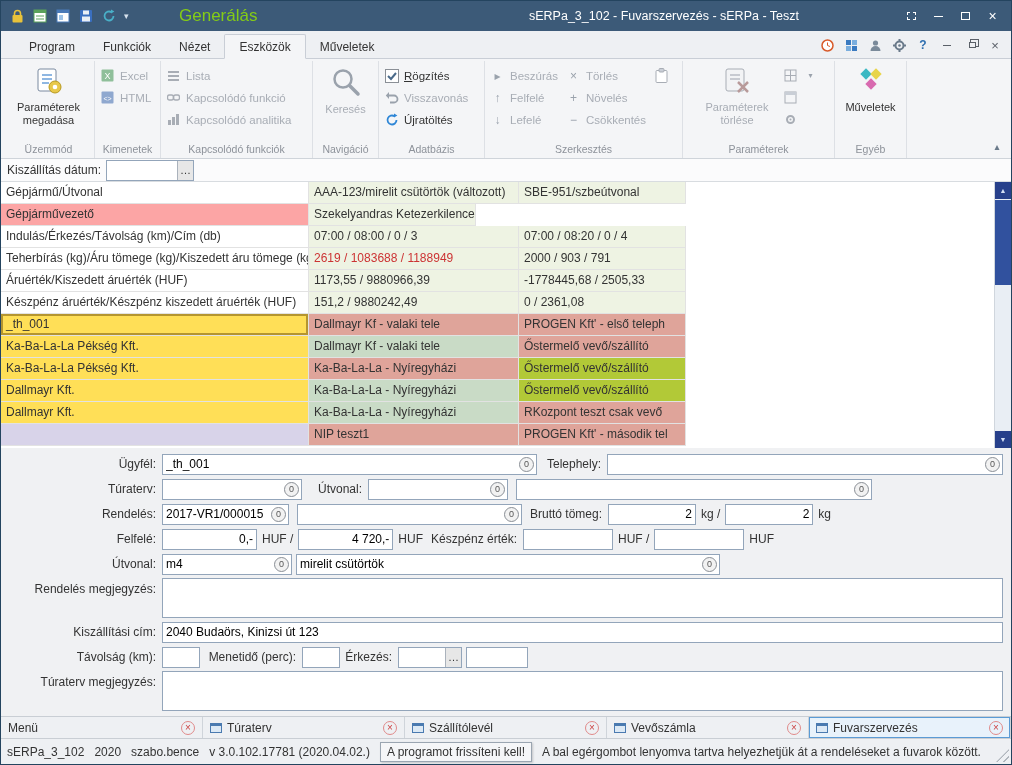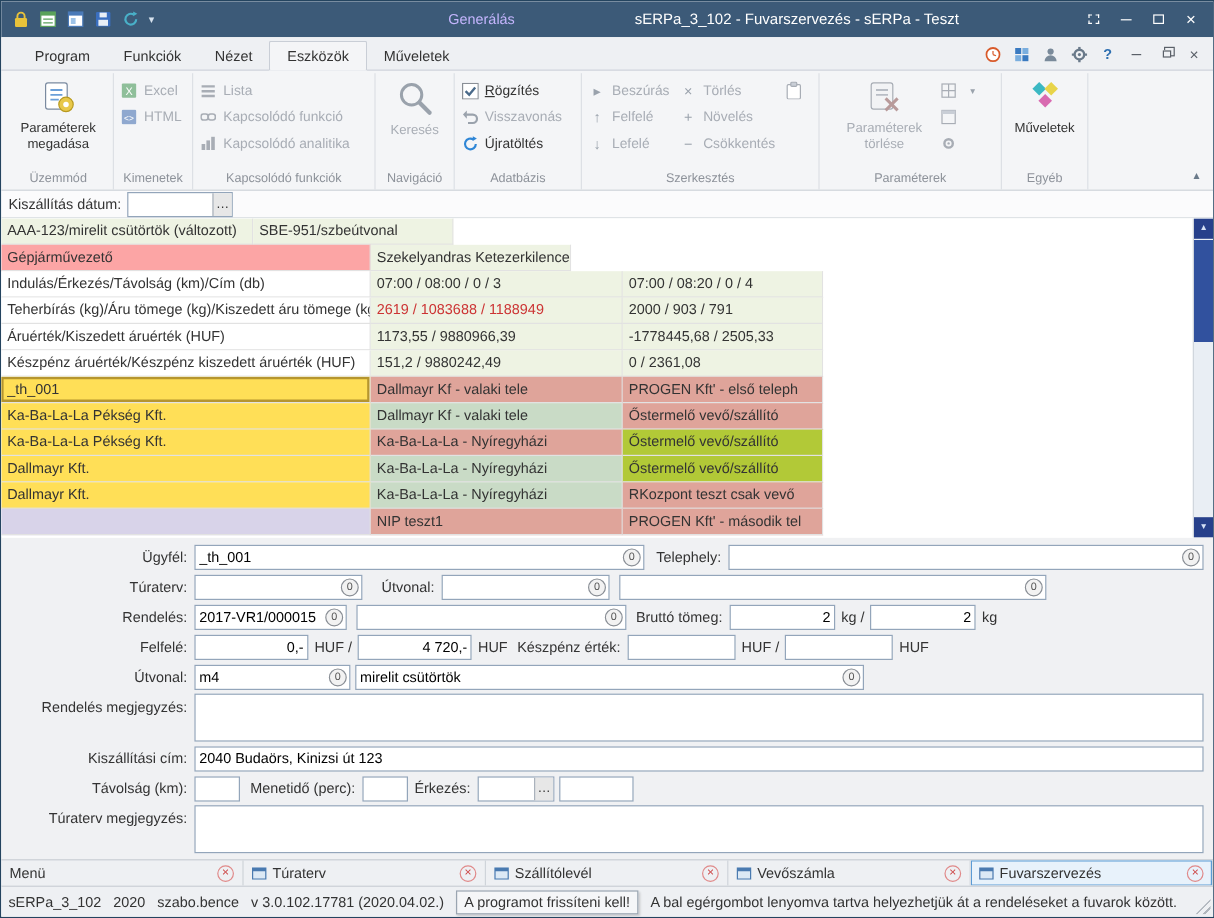--- a/index.html
+++ b/index.html
@@ -5,21 +5,21 @@
   *{margin:0;padding:0;box-sizing:border-box}
   html,body{width:1012px;height:765px;overflow:hidden}
   body{font-family:"Liberation Sans","DejaVu Sans",sans-serif;font-size:12px;color:#333;background:#fff}
   .window{width:1012px;height:765px;display:flex;flex-direction:column;border:1px solid #24445f;overflow:hidden}
 
   
   .titlebar{flex:0 0 30px;background:#3c5a78;display:flex;align-items:center;color:#f0f4f8}
   .qat{display:flex;align-items:center;gap:7px;padding:0 8px;width:178px;flex:0 0 178px}
   .qicon{width:16px;height:16px;display:inline-flex;align-items:center;justify-content:center}
   .qchevron{font-size:9px;color:#d7e2ee}
-  .title-tab{flex:0 0 250px;text-align:right;font-size:12px;color:#c4b5fd}
+  .title-tab{flex:0 0 250px;text-align:left;font-size:17px;color:#84cc16}
   .title-text{flex:1;text-align:center;font-size:12.5px;color:#fff;white-space:nowrap;overflow:hidden}
   .wctrl{display:flex;align-items:center;gap:2px;padding-right:6px}
   .wbtn{width:25px;height:22px;display:inline-flex;align-items:center;justify-content:center;color:#fff}
   .fitbox{width:9px;height:8px;border:1px dashed #fff}
   .wline{width:9px;height:1px;background:#fff}
   .wbox{width:9px;height:8px;border:1px solid #fff}
   .wx{font-size:14px;line-height:1}
 
   
   .menubar{flex:0 0 28px;background:#eef0f3;display:flex;align-items:flex-end;border-bottom:1px solid #c9ced6;padding-left:14px}
@@ -447,20 +447,21 @@
   <div class="filterbar">
     <span class="flab">Kiszállítás dátum:</span>
     <div class="field" style="width:88px">
       <input value="" style="">
       <span class="dots">…</span>
     </div>
   </div>
 
   <div class="gridwrap">
     <div class="grow">
+      <div class="gcell gl" style="background-color: rgb(255, 255, 255);">Gépjármű/Útvonal</div>
       <div class="gcell gc1" style="background-color: rgb(238, 243, 227);">AAA-123/mirelit csütörtök (változott)</div>
       <div class="gcell gc2" style="background-color: rgb(238, 243, 227);">SBE-951/szbeútvonal</div>
       <div class="gfill"></div>
     </div>
     <div class="grow">
       <div class="gcell gl" style="background-color: #fca5a5;">Gépjárművezető</div>
       <div class="gcell gc2" style="background-color: rgb(238, 243, 227);">Szekelyandras Ketezerkilences</div>
       <div class="gfill"></div>
     </div>
     <div class="grow">

